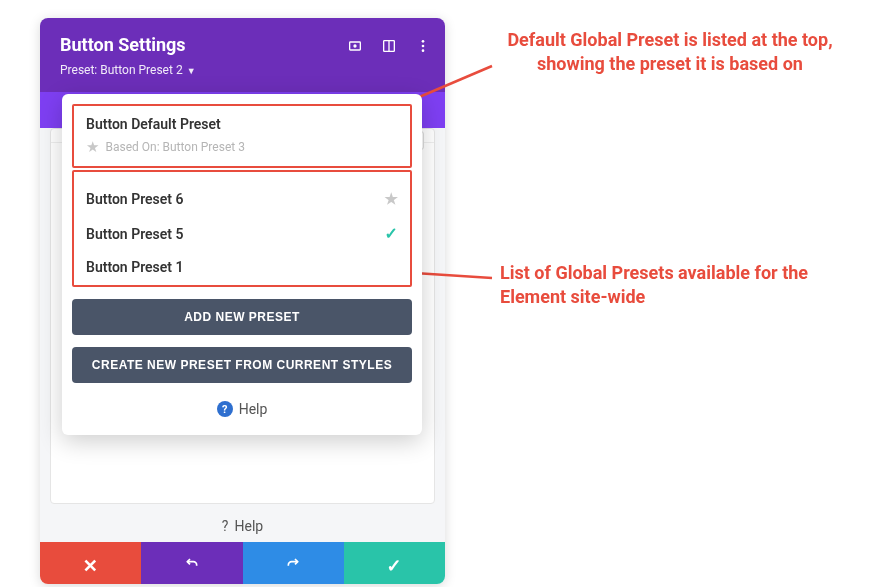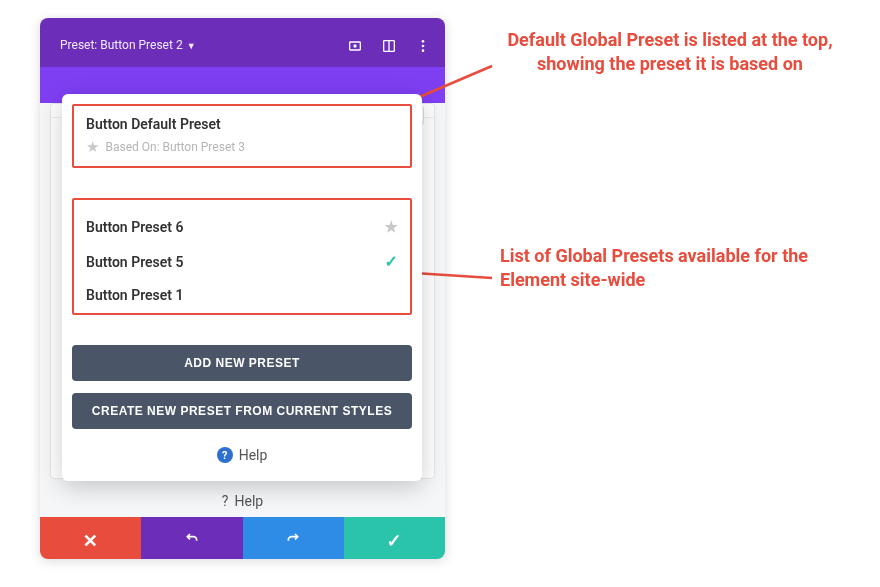--- a/index.html
+++ b/index.html
@@ -92,21 +92,21 @@
     background: #fff;
     border-radius: 6px;
     box-shadow: 0 6px 24px rgba(0,0,0,0.2);
     padding: 10px 10px 18px 10px;
     z-index: 10;
   }
   .red-box {
     border: 2px solid #E84C3D;
     border-radius: 2px;
     padding: 10px 12px;
-    margin-bottom: 30px;
+    margin-bottom: 2px;
   }
   .preset-row {
     display: flex;
     align-items: center;
     justify-content: space-between;
     padding: 8px 0;
     font-size: 14px;
     font-weight: 600;
     color: #333;
     cursor: pointer;
@@ -209,20 +209,21 @@
     font-size: 11px;
     color: #888;
     padding: 2px 6px;
   }
 </style>
 </head>
 <body>
 
 <div class="panel">
   <div class="panel-header">
+    <div class="panel-title">Button Settings</div>
     <div class="preset-line">
       <span>Preset: Button Preset 2</span>
       <span class="caret">▼</span>
     </div>
     <div class="header-icons">
       <span class="hicon">
         <svg viewBox="0 0 24 24" fill="none" stroke="currentColor" stroke-width="2">
             <rect x="4" y="6" width="16" height="12" rx="1"></rect>
             <circle cx="12" cy="12" r="1.5" fill="currentColor"></circle>
           </svg>
@@ -309,21 +310,21 @@
   <button class="btn">ADD NEW PRESET</button>
   <button class="btn">CREATE NEW PRESET FROM CURRENT STYLES</button>
 
   <div class="help">
     <span class="qmark">?</span>
     <span>Help</span>
   </div>
 </div>
 
 <div class="annot" style="left:500px; top:28px;text-align:center;">Default Global Preset is listed at the top, showing the preset it is based on</div>
-<div class="annot" style="left:500px; top:244px;">List of Global Presets available for the Element site-wide</div>
+<div class="annot" style="left:500px; top:261px;">List of Global Presets available for the Element site-wide</div>
 
 <svg class="arrow-svg" style="left:0;top:0;width:880px;height:587px;">
   <defs>
     <marker id="ah" markerWidth="10" markerHeight="10" refX="8" refY="3" orient="auto">
       <path d="M0,0 L9,3 L0,6 Z" fill="#E84C3D"></path>
     </marker>
   </defs>
   <line x1="492" y1="66" x2="370" y2="118" stroke="#E84C3D" stroke-width="2.5" marker-end="url(#ah)"></line>
   <line x1="492" y1="278" x2="368" y2="270" stroke="#E84C3D" stroke-width="2.5" marker-end="url(#ah)"></line>
 </svg>

